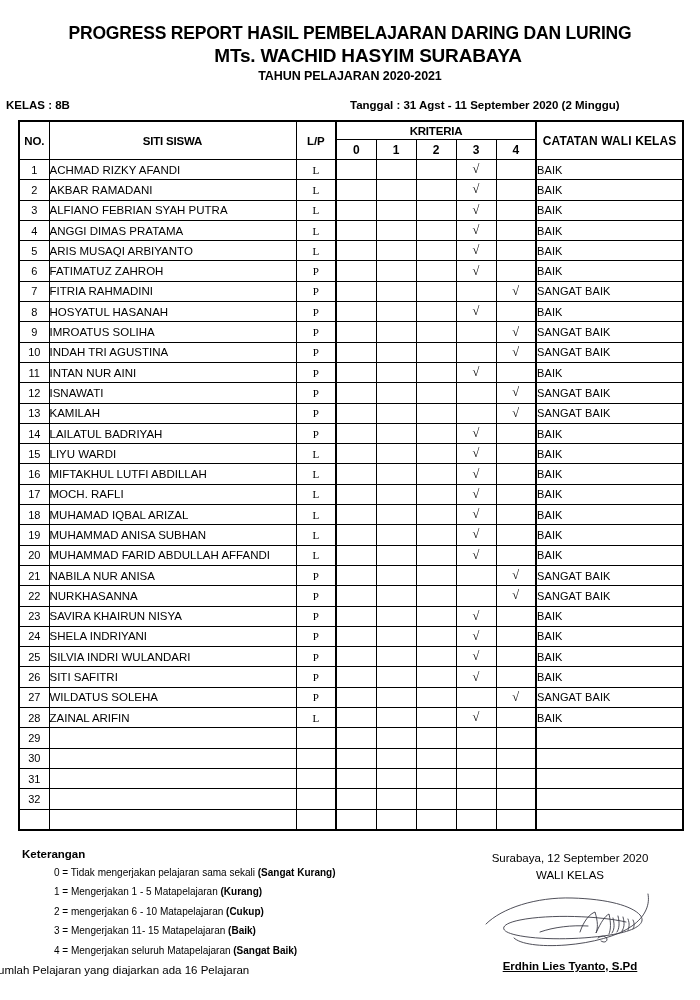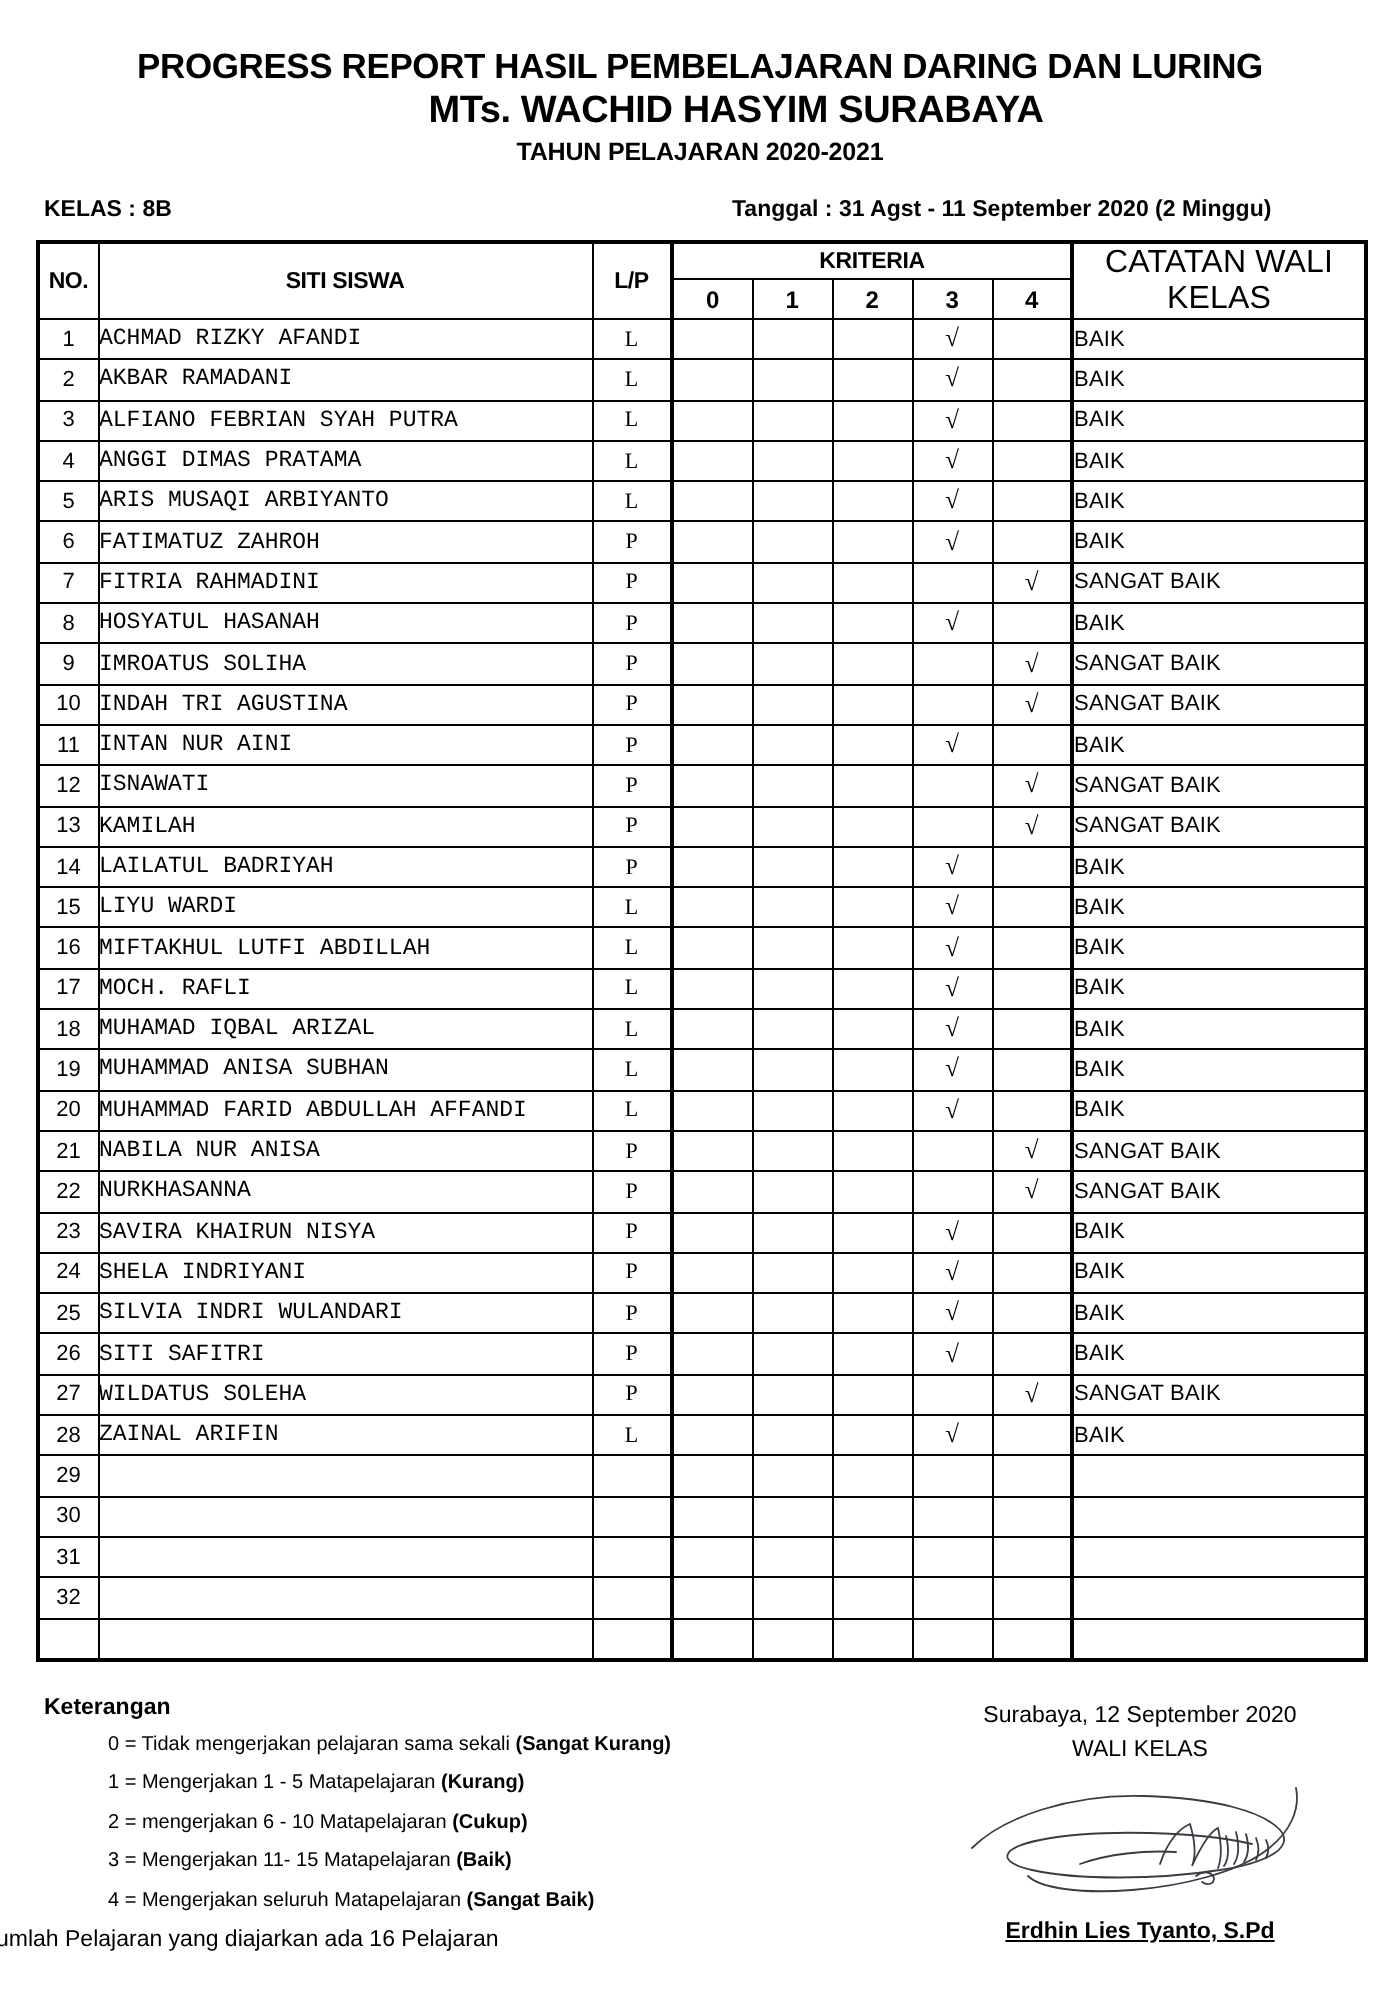--- a/index.html
+++ b/index.html
@@ -40,21 +40,21 @@
     font-size: 12.5px;
     font-weight: bold;
     letter-spacing: -0.1px;
     line-height: 17px;
     white-space: nowrap;
   }
 
   
   .meta-row {
     position: relative;
-    margin: 14px 18px 5px 18px;
+    margin: 14px 18px 5px 2px;
     height: 16px;
     font-size: 11.5px;
     font-weight: bold;
   }
   .meta-kelas {
     position: absolute;
     left: 4px;
     top: 0;
     white-space: nowrap;
   }
@@ -86,34 +86,34 @@
     font-family: "Liberation Sans", sans-serif;
     font-size: 11.5px;
     font-weight: bold;
     text-align: center;
     letter-spacing: -0.2px;
   }
   th.h-no     { height: 36px; }
   th.h-nama   { height: 36px; }
   th.h-lp     { height: 36px; }
   th.h-krit   { height: 17px; margin-top: 11px; }
-  th.h-catat  { height: 36px; font-weight: normal; font-size: 16px; letter-spacing: 0.1px; margin-top: 45px;}
+  th.h-catat  { height: 36px; font-weight: bold; font-size: 12px; letter-spacing: 0.1px; margin-top: 45px;}
   th.h-sub    { height: 19px; font-size: 12px; }
 
   tbody td {
     height: 19.3px;
     font-size: 11px;
   }
   td.c-no {
     text-align: center;
     font-family: "Liberation Sans", sans-serif;
     font-size: 11px;
   }
   td.c-nama {
-    font-family: Liberation Mono, monospace;
+    font-family: Liberation Sans, sans-serif;
     font-size: 11.5px;
     padding-left: 4px;
     white-space: nowrap;
     overflow: hidden;
   }
   td.c-lp {
     text-align: center;
     font-family: "Liberation Serif", serif;
     font-size: 11px;
   }

